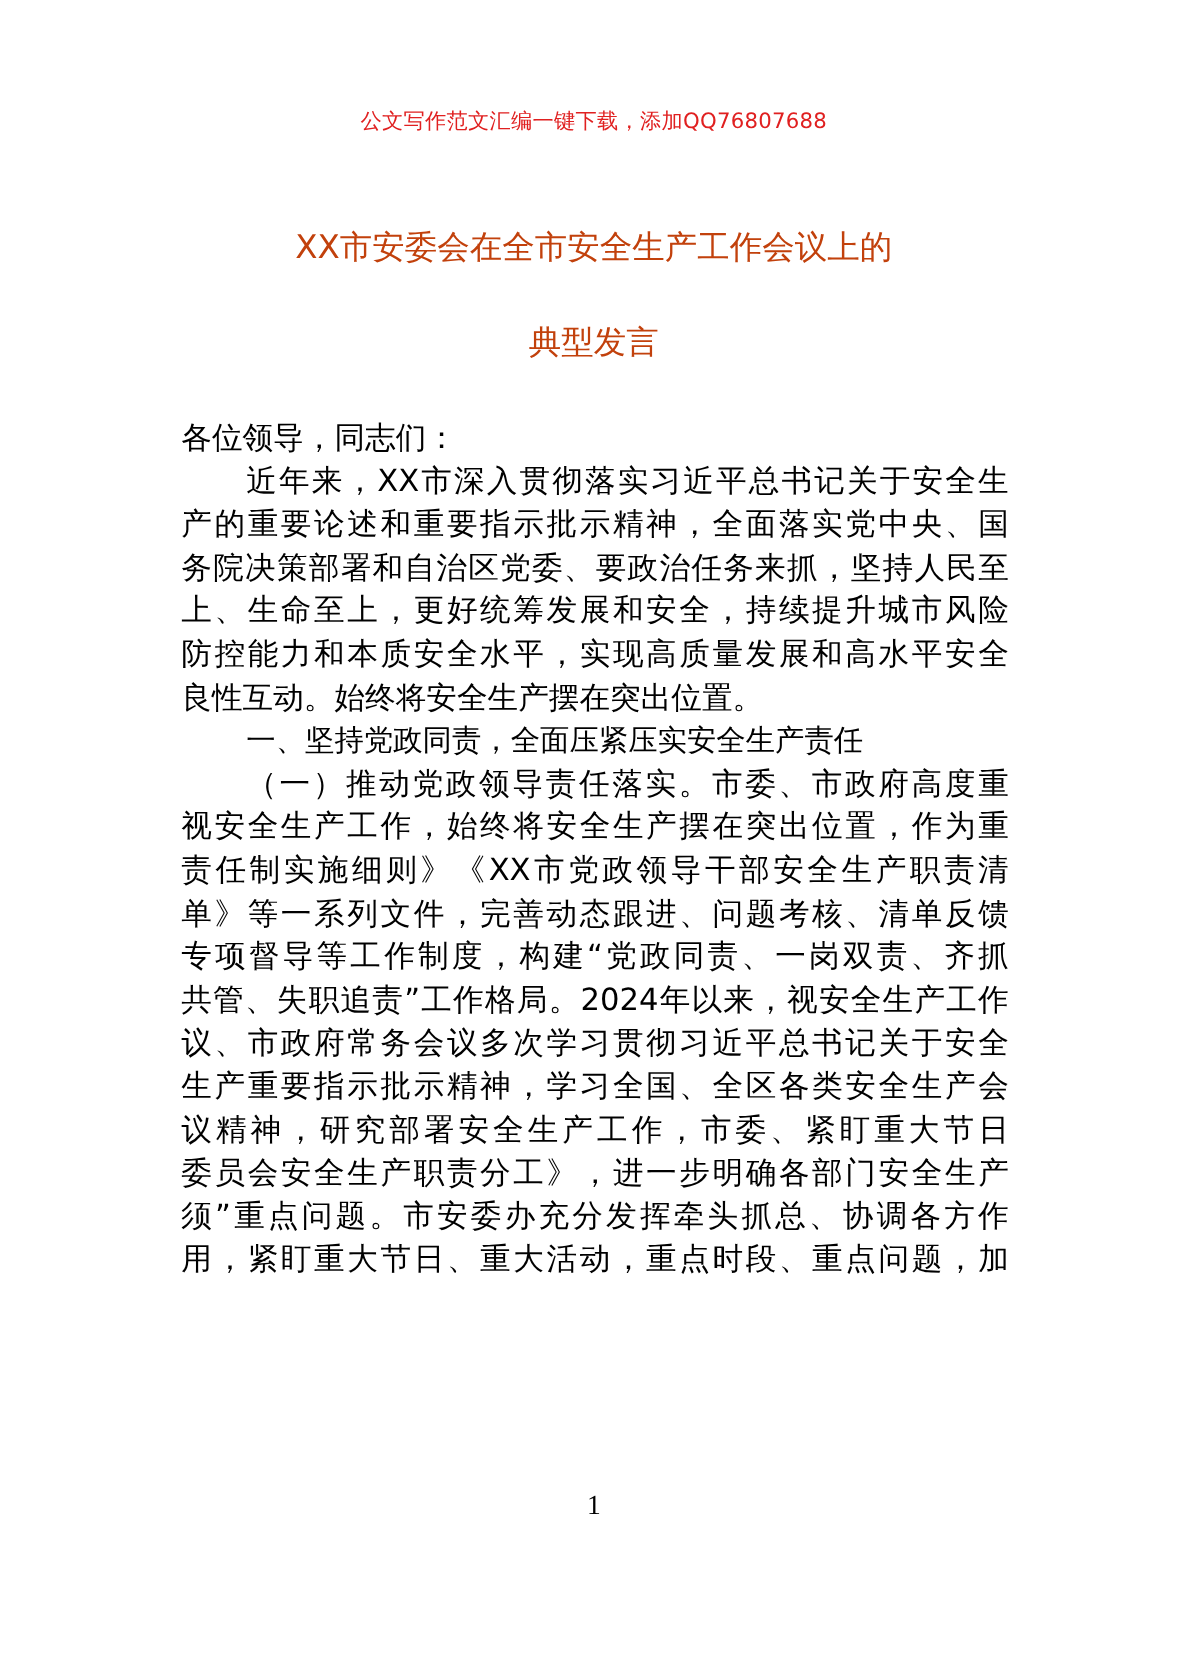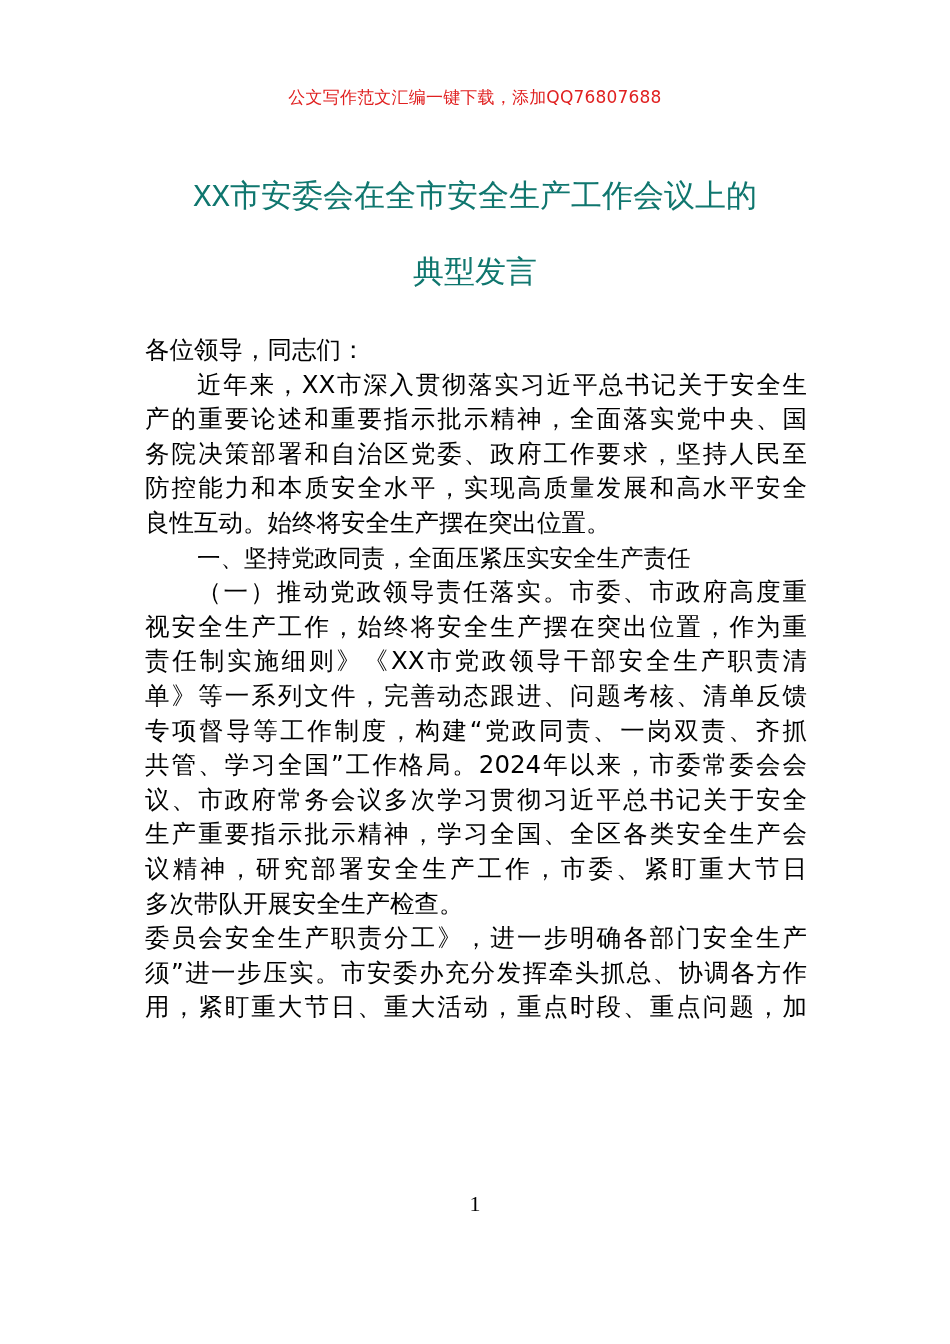--- a/index.html
+++ b/index.html
@@ -31,24 +31,23 @@
       font-size: 17px;
       line-height: 26px;
       color: #e02020;
       letter-spacing: 0.2px;
     }
     .title {
       position: absolute;
       left: 0;
       width: 950px;
       text-align: center;
-      font-size: 31px;
+      font-size: 26px;
       line-height: 44px;
-      color: #0f766e;
-      font-family: Liberation Mono, monospace;
+      color: #c2410c;
     }
     .title-1 { top: 176px; }
     .title-2 { top: 252px; }
     .body-text {
       position: absolute;
       left: 145px;
       width: 662px;
       top: 333px;
       font-size: 24.5px;
       line-height: 34.6px;
@@ -91,36 +90,36 @@
   <div class="header-banner">公文写作范文汇编一键下载，添加QQ76807688</div>
 
   <div class="title title-1">XX市安委会在全市安全生产工作会议上的</div>
   <div class="title title-2">典型发言</div>
 
   <div class="body-text">
     <span class="line last">各位领导，同志们：</span>
 
     <span class="line indent">近年来，XX市深入贯彻落实习近平总书记关于安全生</span>
     <span class="line">产的重要论述和重要指示批示精神，全面落实党中央、国</span>
-    <span class="line">务院决策部署和自治区党委、政府工作要求，坚持人民至</span>
+    <span class="line">务院决策部署和自治区党委、要政治任务来抓，坚持人民至</span>
+    <span class="line">上、生命至上，更好统筹发展和安全，持续提升城市风险</span>
     <span class="line">防控能力和本质安全水平，实现高质量发展和高水平安全</span>
     <span class="line last">良性互动。始终将安全生产摆在突出位置。</span>
 
     <span class="line heading">一、坚持党政同责，全面压紧压实安全生产责任</span>
 
     <span class="line indent">（一）推动党政领导责任落实。市委、市政府高度重</span>
     <span class="line">视安全生产工作，始终将安全生产摆在突出位置，作为重</span>
     <span class="line">责任制实施细则》《XX市党政领导干部安全生产职责清</span>
     <span class="line">单》等一系列文件，完善动态跟进、问题考核、清单反馈</span>
     <span class="line">专项督导等工作制度，构建“党政同责、一岗双责、齐抓</span>
-    <span class="line">共管、学习全国”工作格局。2024年以来，市委常委会会</span>
+    <span class="line">共管、失职追责”工作格局。2024年以来，视安全生产工作</span>
     <span class="line">议、市政府常务会议多次学习贯彻习近平总书记关于安全</span>
     <span class="line">生产重要指示批示精神，学习全国、全区各类安全生产会</span>
     <span class="line">议精神，研究部署安全生产工作，市委、紧盯重大节日</span>
-    <span class="line last">多次带队开展安全生产检查。</span>
 
     <span class="line">委员会安全生产职责分工》，进一步明确各部门安全生产</span>
-    <span class="line">须”进一步压实。市安委办充分发挥牵头抓总、协调各方作</span>
+    <span class="line">须”重点问题。市安委办充分发挥牵头抓总、协调各方作</span>
     <span class="line">用，紧盯重大节日、重大活动，重点时段、重点问题，加</span>
   </div>
 
   <div class="page-number">1</div>
 </div>
 
 </body></html>

